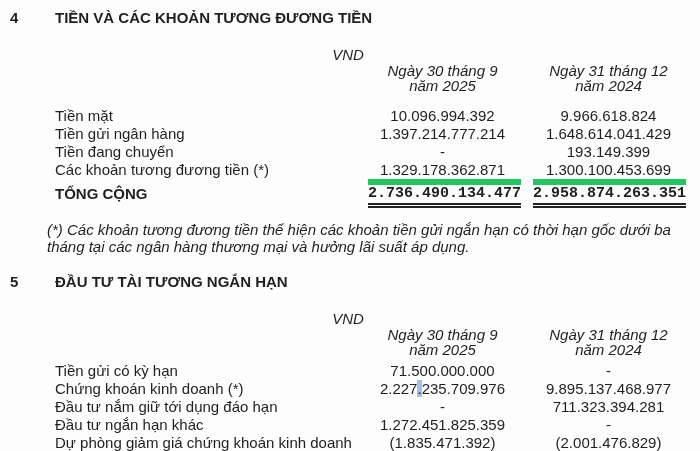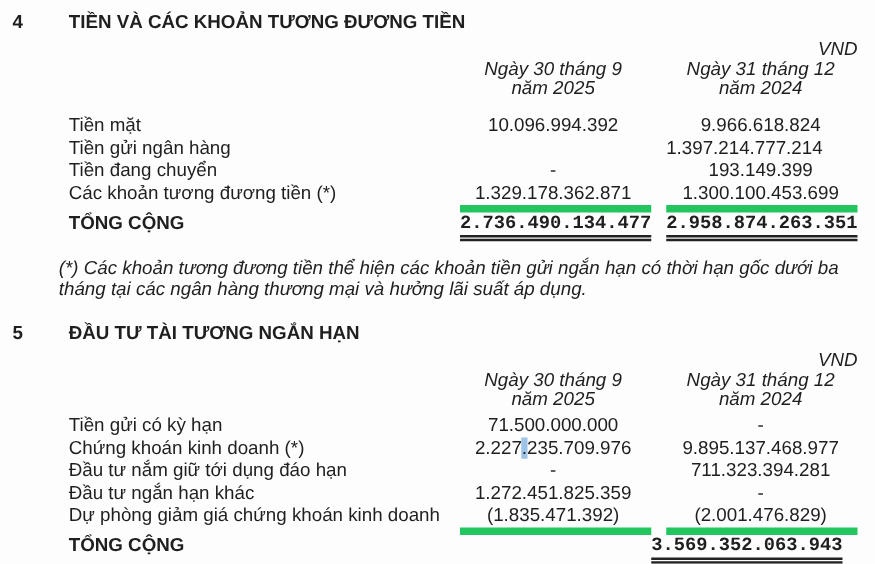--- a/index.html
+++ b/index.html
@@ -9,21 +9,21 @@
     font-family: "Liberation Sans", sans-serif;
     color: #1f1f1f;
     overflow: hidden;
   }
   .page { padding: 9px 14px 0 10px; font-size: 15px; }
 
   .sec-head { display: flex; font-weight: 700; line-height: 18px; }
   .sec-num  { width: 45px; }
   .sec-title{ flex: 1; }
 
-  .vnd { text-align: right; font-style: italic; line-height: 15px; margin-top: 5px; }
+  .vnd { text-align: center; font-style: italic; line-height: 15px; margin-top: 20px; }
 
   .cols { display: flex; font-style: italic; line-height: 15px; margin-top: 1px; }
   .flexfill { flex: 1; }
 
   .ncol { width: 153px; text-align: center; box-sizing: border-box; }
   .c1 { padding-right: 4px; }
   .c2 { padding-right: 2px; }
   .gapcol { width: 12px; }
 
   .rows { margin-top: 14px; }
@@ -70,20 +70,21 @@
       <div class="row">
         <div class="label">Tiền mặt</div>
         <div class="ncol c1">10.096.994.392</div>
         <div class="gapcol"></div>
         <div class="ncol c2">9.966.618.824</div>
       </div>
       <div class="row">
         <div class="label">Tiền gửi ngân hàng</div>
         <div class="ncol c1">1.397.214.777.214</div>
         <div class="gapcol"></div>
+        <div class="ncol c2">1.648.614.041.429</div>
       </div>
       <div class="row">
         <div class="label">Tiền đang chuyển</div>
         <div class="ncol c1">-</div>
         <div class="gapcol"></div>
         <div class="ncol c2">193.149.399</div>
       </div>
       <div class="row rule">
         <div class="label">Các khoản tương đương tiền (*)</div>
         <div class="ncol c1">1.329.178.362.871</div>

